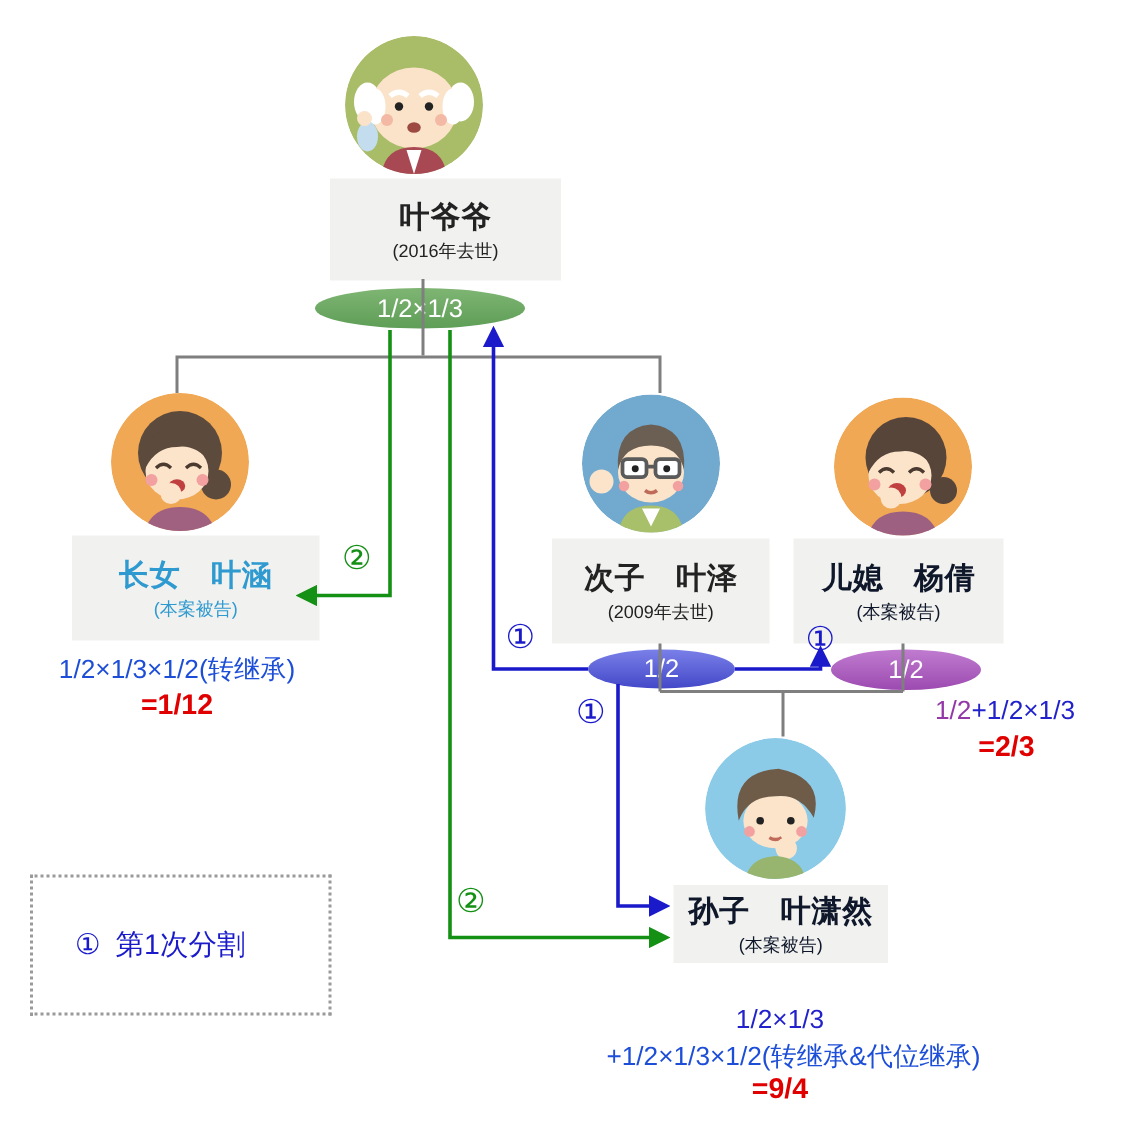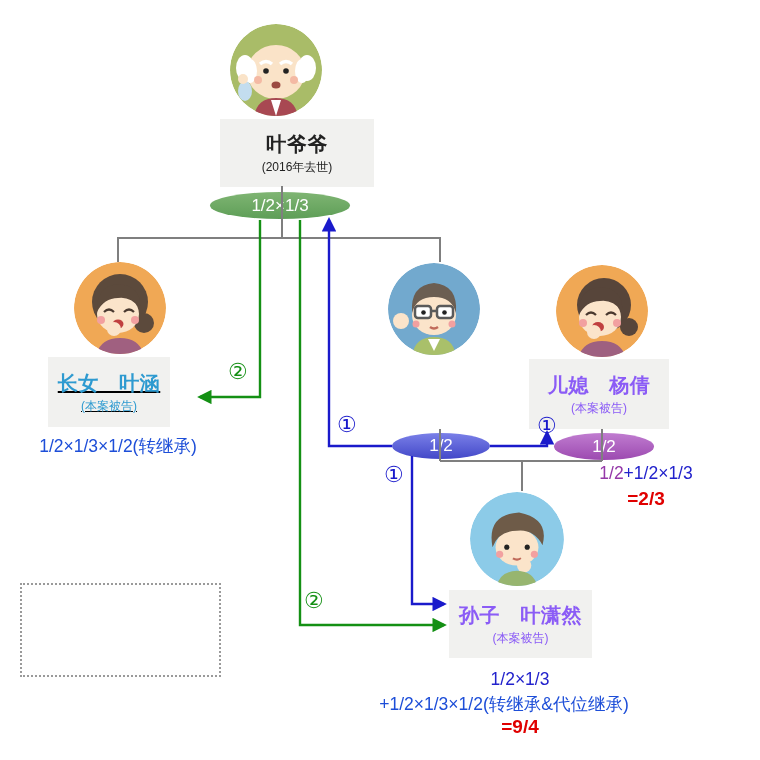--- a/index.html
+++ b/index.html
@@ -9,21 +9,21 @@
 
   .avatar{position:absolute;z-index:1;}
   .avatar svg{display:block;}
 
   .person-label{position:absolute;z-index:2;background:#F1F1EF;text-align:center;
                 display:flex;flex-direction:column;justify-content:center;gap:1px;white-space:nowrap;}
   .person-name{font-weight:bold;font-size:20px;letter-spacing:.5px;}
   .person-note{font-size:12px;}
   .c-black{color:#222;}
   .c-blue{color:#2E9AD0;}
-  .c-orange{color:#8b5cf6;}
+  .c-orange{color:#0f172a;}
 
   .share-ellipse{position:absolute;z-index:5;border-radius:50%;color:#fff;text-align:center;
                  font-size:17px;white-space:nowrap;}
   .el-green{left:210px;top:192px;width:140px;height:27px;line-height:27px;
             background:linear-gradient(#7FB573,#5E9E57);}
   .el-blue{left:392px;top:433px;width:98px;height:26px;line-height:26px;
            background:linear-gradient(#7A80E8,#4348C8);}
   .el-purple{left:554px;top:433px;width:100px;height:27px;line-height:27px;
              background:linear-gradient(#C07CD0,#9C4AB0);}
 
@@ -165,32 +165,36 @@
         <path d="M28 96 Q30 80 48 79 Q66 80 68 96 Z" fill="#97B56F"></path>
       </g>
     </svg>
   </div>
 
   <div class="person-label" style="left:220px;top:119px;width:154px;height:68px;">
     <span class="person-name c-black">叶爷爷</span>
     <span class="person-note c-black">(2016年去世)</span>
   </div>
 
-  <div class="person-label" style="left:48px;top:357px;width:122px;height:70px;text-decoration:underline;">
+  <div class="person-label" style="left:48px;top:357px;width:165px;height:70px;">
     <span class="person-name c-blue">长女　叶涵</span>
     <span class="person-note c-blue">(本案被告)</span>
   </div>
 
+  <div class="person-label" style="left:368px;top:359px;width:145px;height:70px;">
+    <span class="person-name c-black">次子　叶泽</span>
+    <span class="person-note c-black">(2009年去世)</span>
+  </div>
 
   <div class="person-label" style="left:529px;top:359px;width:140px;height:70px;">
     <span class="person-name c-orange">儿媳　杨倩</span>
     <span class="person-note c-orange">(本案被告)</span>
   </div>
 
-  <div class="person-label" style="left:449px;top:590px;width:143px;height:68px;">
+  <div class="person-label" style="left:449px;top:590px;width:143px;height:52px;">
     <span class="person-name c-orange">孙子　叶潇然</span>
     <span class="person-note c-orange">(本案被告)</span>
   </div>
 
   <div class="share-ellipse el-green">1/2×1/3</div>
   <div class="share-ellipse el-blue">1/2</div>
   <div class="share-ellipse el-purple">1/2</div>
 
   <svg class="connectors" width="760" height="760" viewBox="0 0 760 760">
     <defs>
@@ -211,26 +215,30 @@
     <path class="ln-blue" d="M412 456 V604 H444" marker-end="url(#arr-b)"></path>
   </svg>
 
   <span class="marker mk-green" style="left:228px;top:361px;">②</span>
   <span class="marker mk-blue" style="left:337px;top:414px;">①</span>
   <span class="marker mk-blue" style="left:537px;top:415px;">①</span>
   <span class="marker mk-blue" style="left:384px;top:464px;">①</span>
   <span class="marker mk-green" style="left:304px;top:590px;">②</span>
 
   <div class="formula f-green" style="left:0;top:434px;width:236px;">1/2×1/3×1/2(转继承)</div>
-
-  <div class="formula" style="left:564px;top:463px;width:164px;">
+  <div class="formula f-red" style="left:0;top:460px;width:236px;">=1/12</div>
+
+  <div class="formula" style="left:588px;top:463px;width:164px;">
     <span class="f-purple">1/2</span><span class="f-blue">+1/2×1/3</span>
   </div>
-  <div class="formula f-red" style="left:564px;top:488px;width:164px;">=2/3</div>
+  <div class="formula f-red" style="left:589px;top:488px;width:164px;">=2/3</div>
 
   <div class="formula f-blue" style="left:360px;top:669px;width:320px;">1/2×1/3</div>
-  <div class="formula f-green" style="left:344px;top:692px;width:320px;">+1/2×1/3×1/2(转继承&amp;代位继承)</div>
+  <div class="formula f-green" style="left:369px;top:692px;width:320px;">+1/2×1/3×1/2(转继承&amp;代位继承)</div>
   <div class="formula f-red" style="left:360px;top:716px;width:320px;">=9/4</div>
 
   <div class="legend">
+    <div class="legend-row mk-blue">
+      <span class="num">①</span><span>第1次分割</span>
+    </div>
   </div>
 
 </div>
 
 </body></html>

